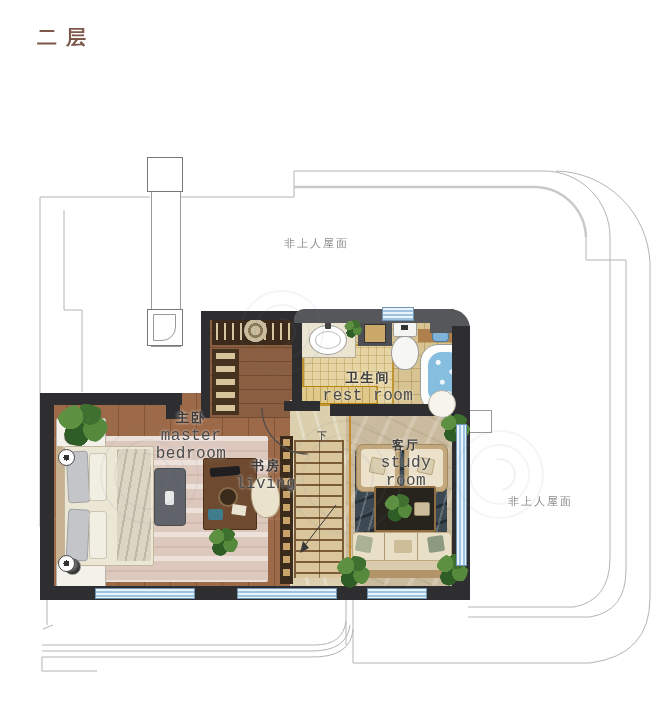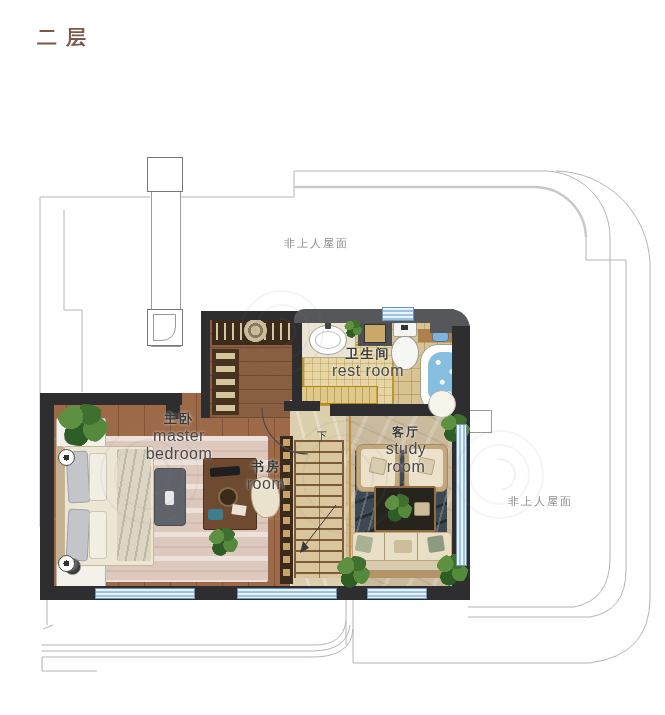--- a/index.html
+++ b/index.html
@@ -1,17 +1,17 @@
 <!DOCTYPE html>
 <html><head>
 <meta charset="utf-8">
 <style>
   html,body{margin:0;padding:0;background:#ffffff;}
   #canvas{position:relative;width:665px;height:715px;background:#fff;overflow:hidden;
-          font-family:Liberation Sans, sans-serif;}
+          font-family:Liberation Mono, monospace;}
   .abs{position:absolute;}
 
   
   .plan-title{font-size:20px;font-weight:600;letter-spacing:9px;color:#7c574a;z-index:9;}
   .roof-label{font-size:11px;color:#8a8a8a;letter-spacing:2px;z-index:9;white-space:nowrap;}
   .room-label{z-index:9;text-align:center;line-height:1.15;text-shadow:0 0 3px rgba(255,255,255,.85);}
   .room-label .zh{font-size:13px;font-weight:700;color:#3a3a3a;letter-spacing:2px;}
   .room-label .en{font-size:16px;color:#4a4a4a;letter-spacing:.5px;}
   .stairs-label{font-size:10px;color:#333;z-index:9;}
 
@@ -182,36 +182,36 @@
   <div class="abs bed-body" style="left:64px;top:446px;width:88px;height:118px;">
     <div class="pillow-gray" style="left:2px;top:4px;width:20px;height:50px;transform:rotate(-3deg);"></div>
     <div class="pillow-gray" style="left:2px;top:62px;width:20px;height:50px;transform:rotate(3deg);"></div>
     <div class="pillow-white" style="left:24px;top:6px;width:16px;height:46px;"></div>
     <div class="pillow-white" style="left:24px;top:64px;width:16px;height:46px;"></div>
     <div class="blanket" style="left:52px;top:2px;width:34px;height:112px;"></div>
   </div>
   <div class="abs tv-bench" style="left:154px;top:468px;width:30px;height:56px;">
     <div class="remote" style="left:10px;top:22px;width:9px;height:14px;"></div>
   </div>
-  <div class="abs room-label" style="left:124px;top:412px;width:110px;text-align:center;">
+  <div class="abs room-label" style="left:136px;top:412px;width:110px;text-align:center;">
     <div class="zh">主卧</div>
     <div class="en">master bedroom</div>
   </div>
 
   <div class="abs desk" style="left:203px;top:458px;width:52px;height:70px;">
     <div class="desk-monitor" style="left:6px;top:8px;width:30px;height:9px;"></div>
     <div class="desk-cup" style="left:14px;top:28px;width:16px;height:16px;"></div>
     <div class="desk-teal" style="left:4px;top:50px;width:15px;height:11px;"></div>
     <div class="desk-paper" style="left:28px;top:46px;width:14px;height:10px;"></div>
   </div>
   <div class="abs chair" style="left:251px;top:476px;width:27px;height:40px;"></div>
   <div class="abs plant" style="left:208px;top:528px;width:30px;height:28px;"></div>
   <div class="abs room-label" style="left:234px;top:460px;width:64px;">
     <div class="zh">书房</div>
-    <div class="en">room</div>
+    <div class="en">living</div>
   </div>
 
   <div class="abs hanger-rail" style="left:212px;top:318px;width:86px;height:27px;"></div>
   <div class="abs hanger-circle" style="left:244px;top:319px;width:23px;height:23px;"></div>
   <div class="abs shelf-col" style="left:212px;top:349px;width:27px;height:66px;"></div>
 
   <div class="abs rug-bath" style="left:302px;top:344px;width:88px;height:58px;"></div>
   <div class="abs vanity" style="left:298px;top:320px;width:56px;height:36px;">
     <div class="sink" style="left:10px;top:4px;width:36px;height:28px;"></div>
     <div class="faucet" style="left:26px;top:0px;width:6px;height:8px;"></div>
@@ -224,21 +224,21 @@
     <div class="toilet-tank" style="left:3px;top:0px;width:22px;height:13px;"></div>
     <div class="toilet-btn" style="left:11px;top:3px;width:7px;height:5px;"></div>
     <div class="toilet-bowl" style="left:1px;top:14px;width:26px;height:32px;"></div>
   </div>
   <div class="abs tub-ledge" style="left:418px;top:329px;width:52px;height:13px;"></div>
   <div class="abs soap" style="left:432px;top:331px;width:15px;height:9px;"></div>
   <div class="abs tub" style="left:420px;top:344px;width:48px;height:66px;">
     <div class="tub-water" style="left:7px;top:7px;width:34px;height:52px;"></div>
   </div>
   <div class="abs cabinet-orange" style="left:298px;top:386px;width:78px;height:16px;"></div>
-  <div class="abs room-label" style="left:322px;top:347px;width:92px;">
+  <div class="abs room-label" style="left:322px;top:372px;width:92px;">
     <div class="zh">卫生间</div>
     <div class="en">rest room</div>
   </div>
 
   <div class="abs shelf" style="left:280px;top:436px;width:13px;height:148px;"></div>
   <div class="abs stairs" style="left:294px;top:440px;width:46px;height:138px;"></div>
   <div class="abs stairs-label" style="left:317px;top:429px;">下</div>
 
   <div class="abs orange-outline" style="left:349px;top:414px;width:102px;height:172px;"></div>
   <div class="abs rug-living" style="left:355px;top:450px;width:92px;height:116px;"></div>
@@ -255,21 +255,21 @@
     <div class="sofa-seat" style="left:0;top:28px;width:98px;height:10px;"></div>
     <div class="sofa-base" style="left:0;top:38px;width:98px;height:8px;"></div>
     <div class="sofa-pillow" style="left:4px;top:4px;width:16px;height:16px;background:#a9b295;transform:rotate(10deg);"></div>
     <div class="sofa-pillow" style="left:42px;top:8px;width:18px;height:13px;background:#cdbd98;"></div>
     <div class="sofa-pillow" style="left:76px;top:4px;width:16px;height:16px;background:#8e9a80;transform:rotate(-8deg);"></div>
   </div>
   <div class="abs plant" style="left:440px;top:414px;width:30px;height:28px;"></div>
   <div class="abs plant" style="left:336px;top:556px;width:34px;height:32px;"></div>
   <div class="abs plant" style="left:436px;top:554px;width:32px;height:32px;"></div>
   <div class="abs lamp-floor" style="left:428px;top:390px;width:26px;height:26px;"></div>
-  <div class="abs room-label" style="left:366px;top:426px;width:80px;">
+  <div class="abs room-label" style="left:366px;top:440px;width:80px;">
     <div class="zh" style="font-size:12px;">客厅</div>
     <div class="en">study room</div>
   </div>
 
   <div class="abs wall" style="left:40px;top:393px;width:14px;height:207px;"></div>
   <div class="abs wall" style="left:40px;top:393px;width:142px;height:12px;"></div>
   <div class="abs wall" style="left:166px;top:393px;width:14px;height:26px;"></div>
   <div class="abs wall" style="left:201px;top:311px;width:100px;height:9px;"></div>
   <div class="abs wall" style="left:201px;top:311px;width:9px;height:107px;"></div>
   <div class="abs wall" style="left:292px;top:311px;width:10px;height:99px;"></div>

